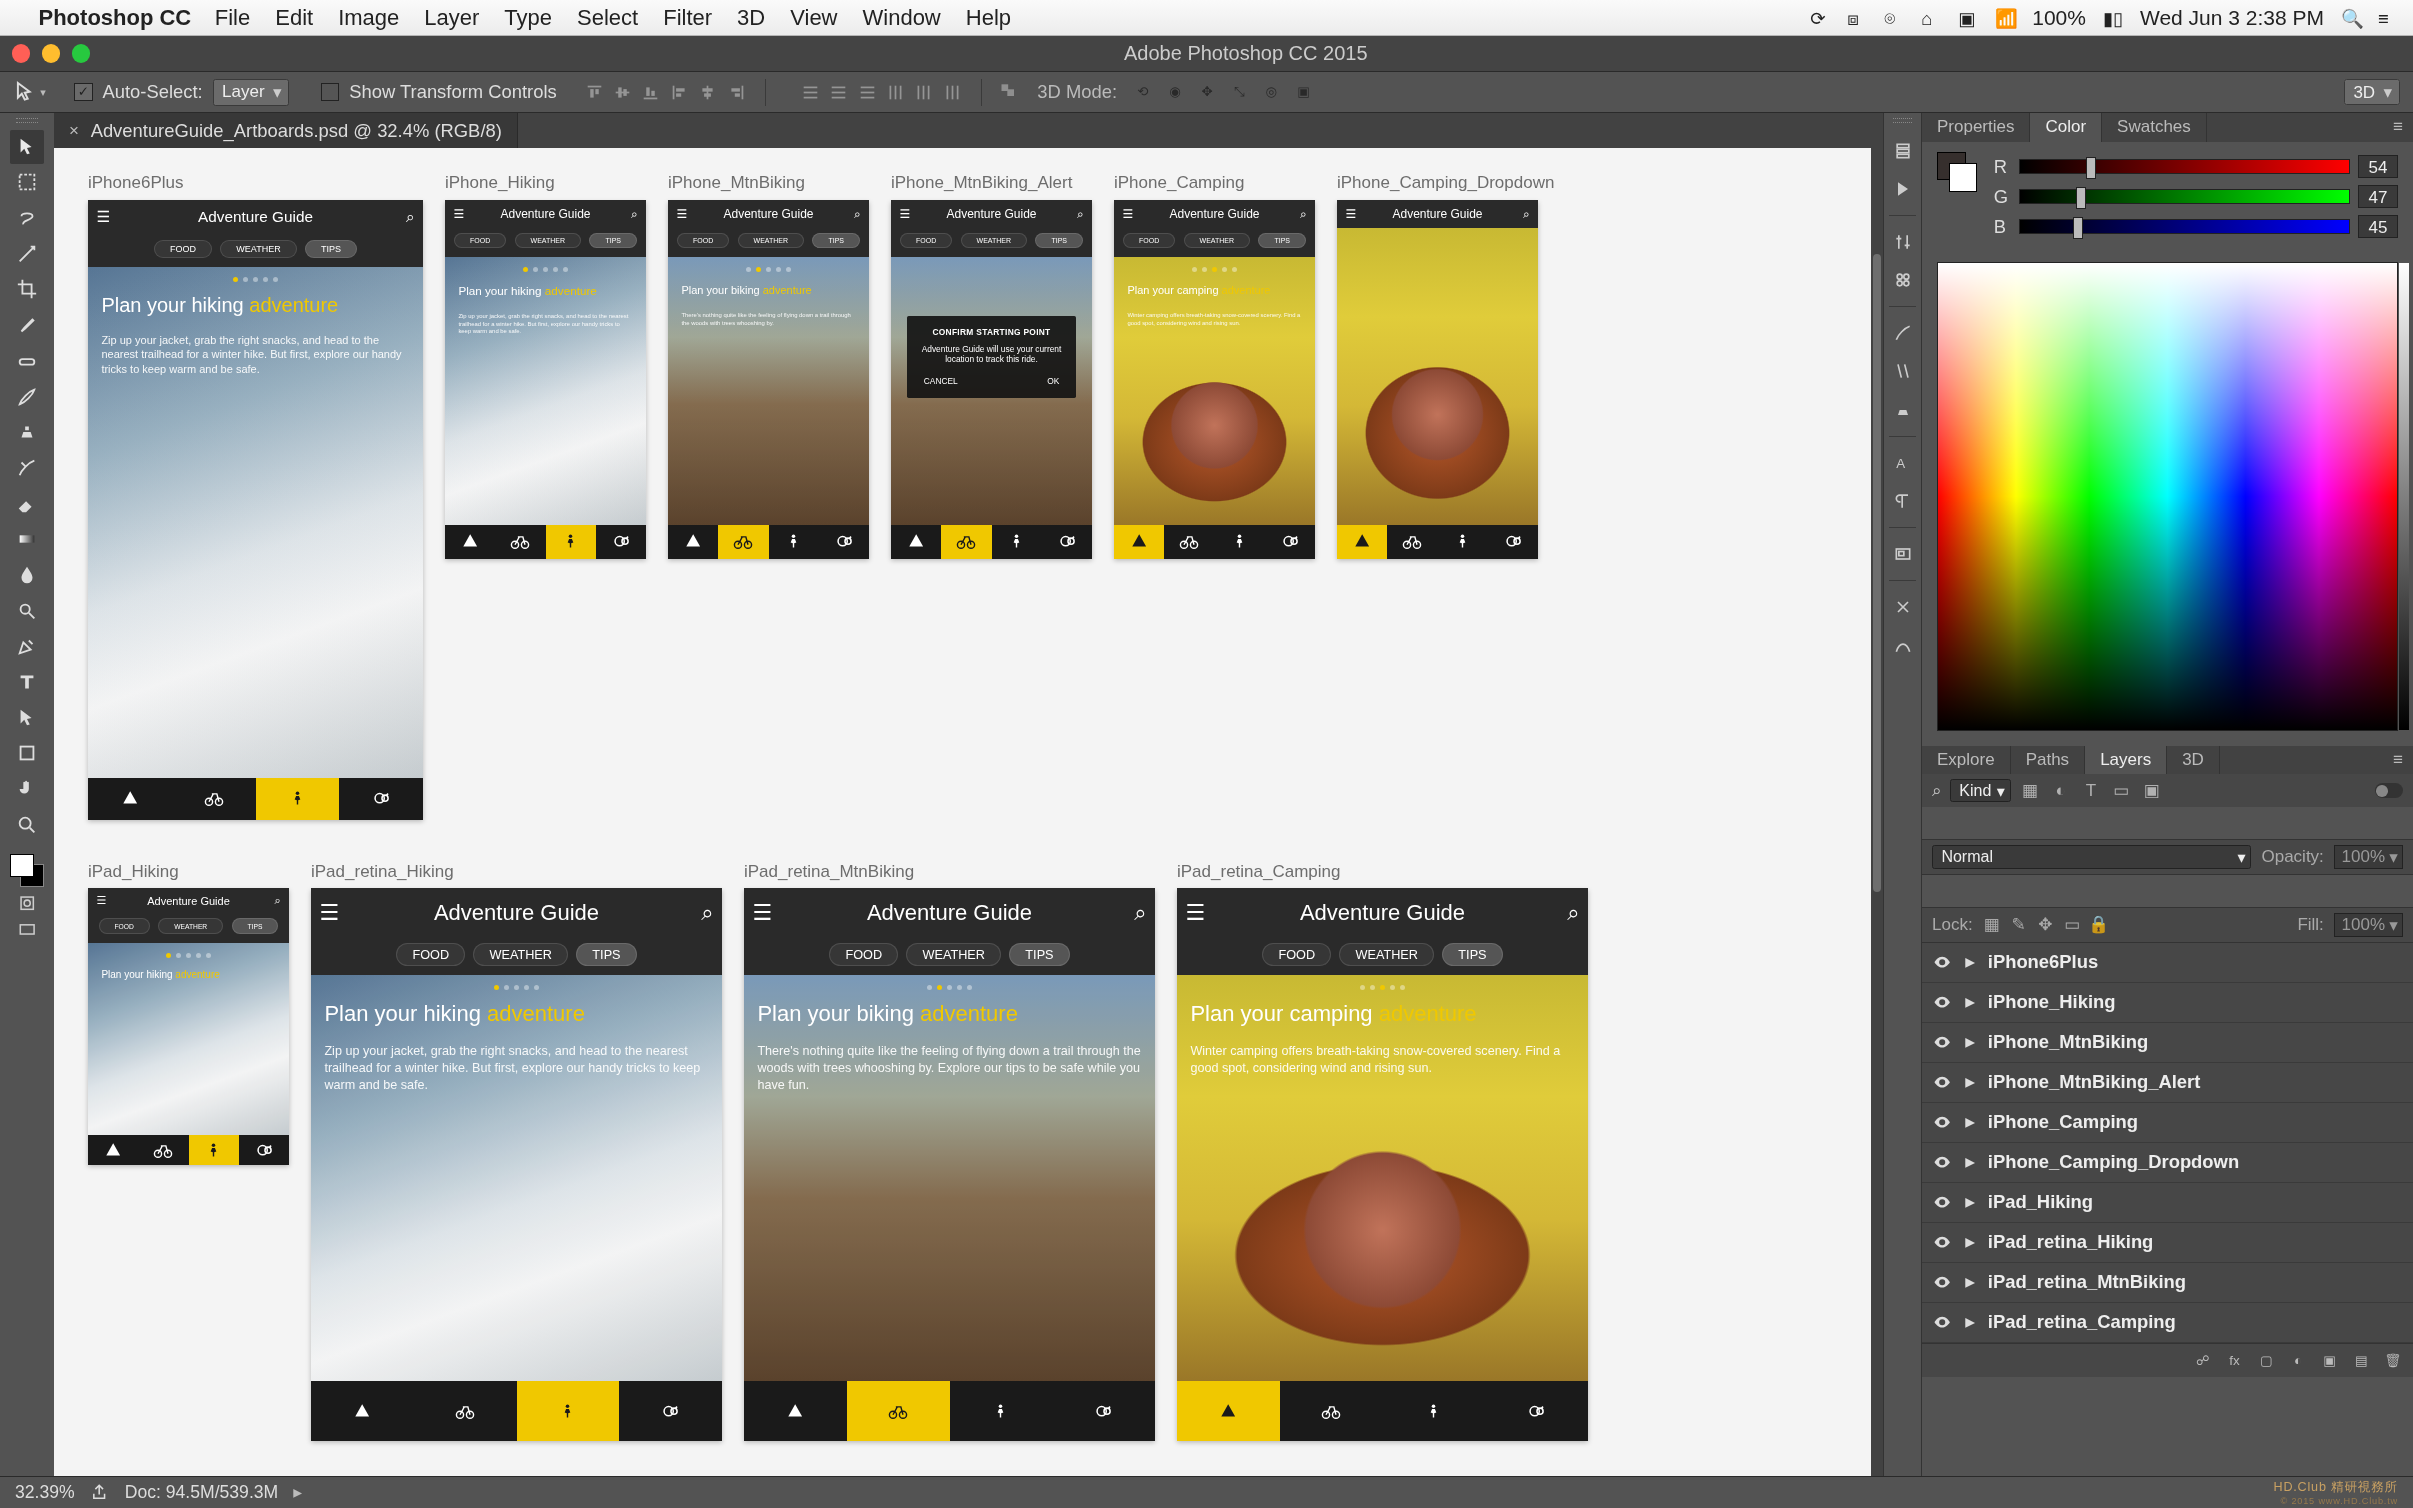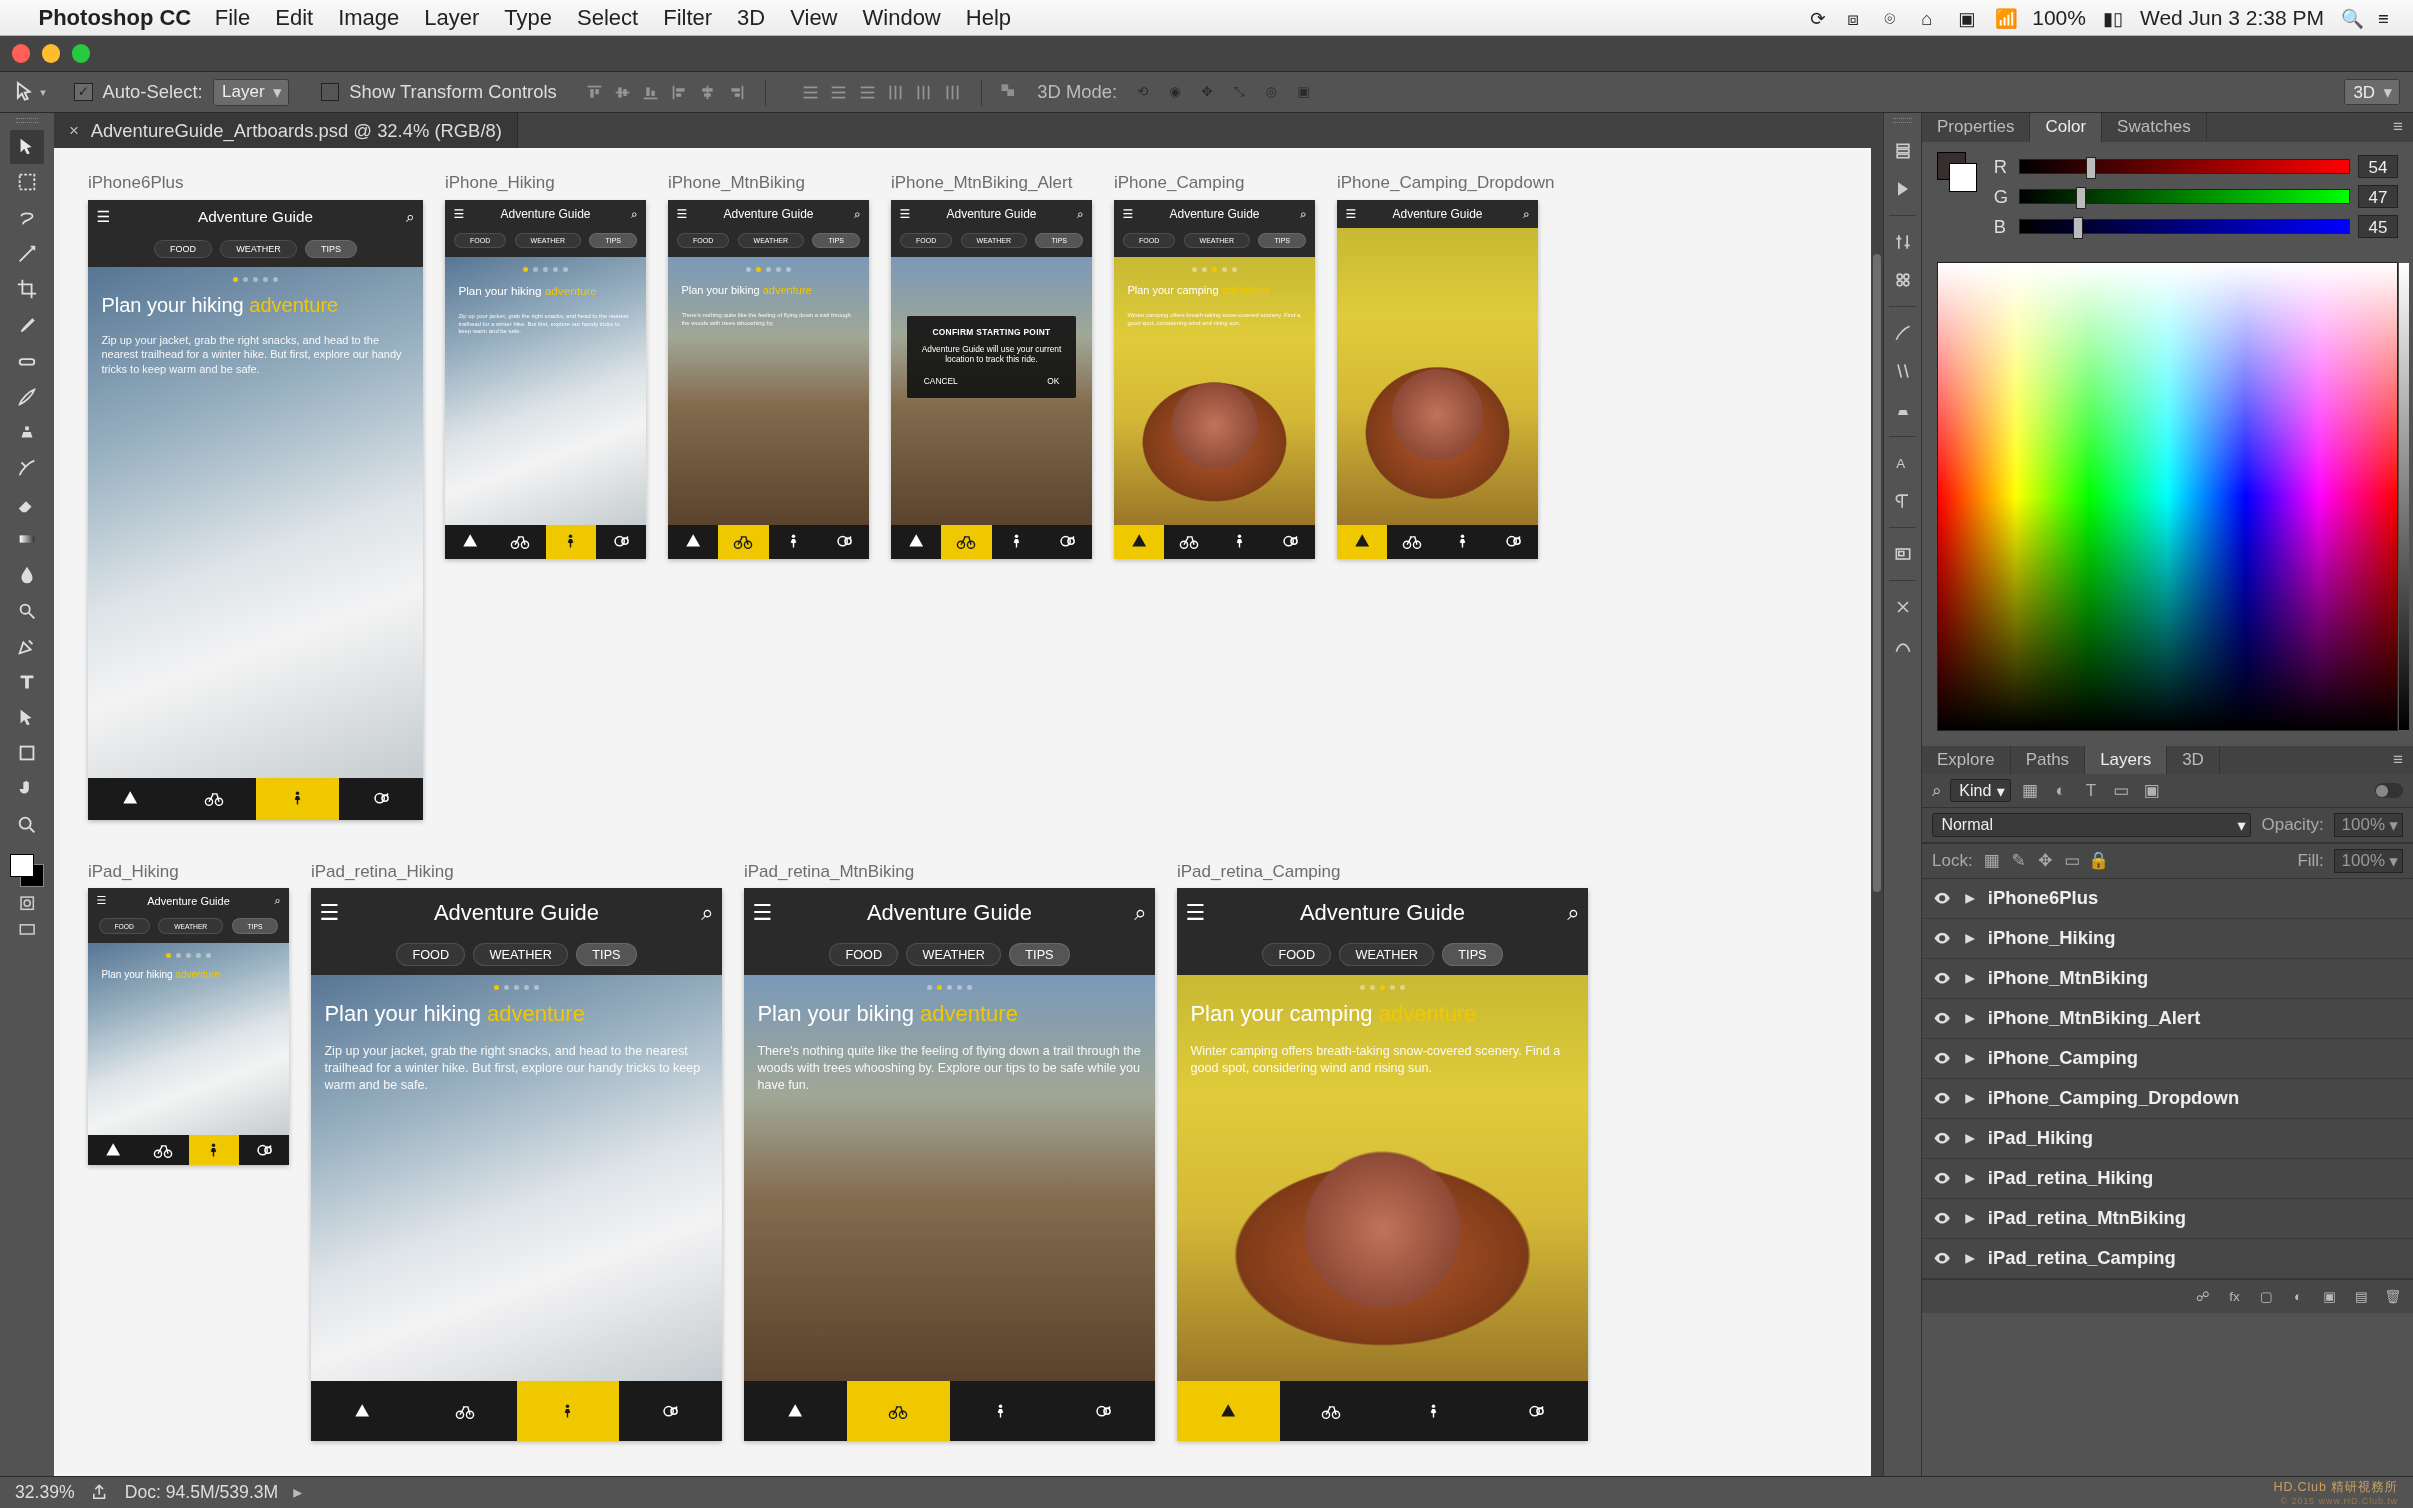--- a/index.html
+++ b/index.html
@@ -119,21 +119,21 @@
   position:relative; border:0.8px solid #222;}
 .spectrum .strip { position:absolute; right:-11.7px; top:0; bottom:0; width:10px; background:linear-gradient(#fff,#000);}
 
 
 .layers-head { display:flex; align-items:center; padding:5px 10px; gap:8.4px; background:#474747; font-size:17px;}
 .layers-select { background:#3a3a3a; color:#eee; border:0.8px solid #222; padding:1.7px 18.4px 1.7px 8.4px; position:relative; font-size:16px; border-radius:2.5px;}
 .layers-select::after{content:"▾"; position:absolute; right:5px;}
 .layers-filter-ico { width:22px; height:22px; display:flex; align-items:center; justify-content:center; color:#ccc; opacity:.8;}
 .layers-toggle { margin-left:auto; width:28.5px; height:15px; border-radius:8.4px; background:#333; position:relative;}
 .layers-toggle::after{content:""; position:absolute; width:11.7px; height:11.7px; border-radius:50%; background:#888; left:1.7px; top:1.7px;}
-.layers-row2 { display:flex; align-items:center; padding:5px 10px; gap:10px; background:#474747; font-size:17px; border-top:0.8px solid #333; border-bottom:0.8px solid #333;}
+.layers-row2 { display:flex; align-items:center; padding:5px 10px; gap:10px; background:#474747; font-size:17px; border-top:0.8px solid #333; border-bottom:0.8px solid #333;margin-top:32px;}
 .layers-row2 .lbl { color:#aaa;}
 .opacity-box { background:#3a3a3a; border:0.8px solid #222; padding:0.8px 17px 0.8px 6.7px; color:#999; position:relative;}
 .opacity-box::after{content:"▾"; position:absolute; right:4.2px;}
 .lock-icons { display:flex; gap:8.4px; }
 .lock-icons span{ width:18.4px; height:18.4px; display:flex; align-items:center; justify-content:center; color:#bbb; opacity:.85;}
 .layer-list { max-height:494px; overflow:hidden; background:#474747;}
 .layer-item { display:flex; align-items:center; height:40px; padding:0 10px; gap:13.4px; color:#eee; font-size:18.4px; font-weight:600; border-bottom:0.8px solid #3a3a3a;}
 .eye { width:20px; height:20px; display:flex; align-items:center; justify-content:center;}
 .eye svg{width:18.4px;height:18.4px;fill:#ddd;}
 .tri { color:#ddd; font-size:11.7px;}
@@ -178,20 +178,21 @@
     <span class="menubar-ico">≡</span>
   </div>
 </div>
 
 <div class="win-titlebar">
   <div class="traffic">
     <span class="r"></span>
     <span class="y"></span>
     <span class="g"></span>
   </div>
+  <div class="win-title">Adobe Photoshop CC 2015</div>
 </div>
 
 <div class="options-bar">
   <span class="opt-icon">
     <svg viewBox="0 0 24 24" fill="none" stroke="#ddd" stroke-width="2">
         <path d="M5 3l12 9-5 1 3 6-3 1-3-6-4 4z"></path>
       </svg>
   </span>
   <span style="color:#bbb;font-size:11px;margin-left:-6.7px">▾</span>
   <span style="width:8.4px"></span>

